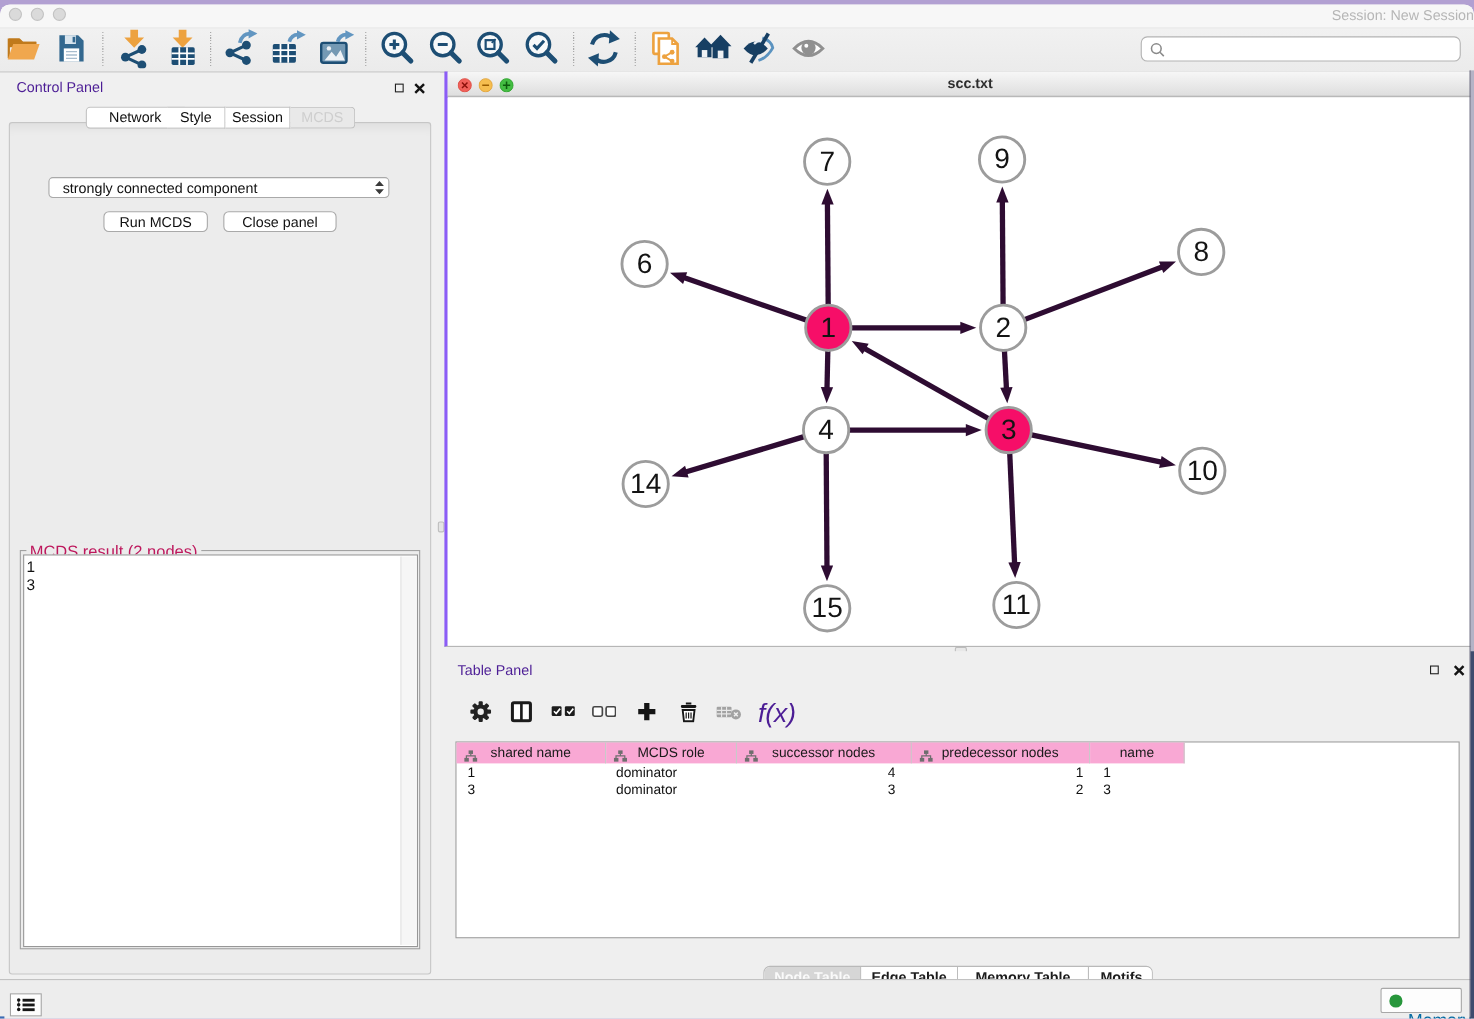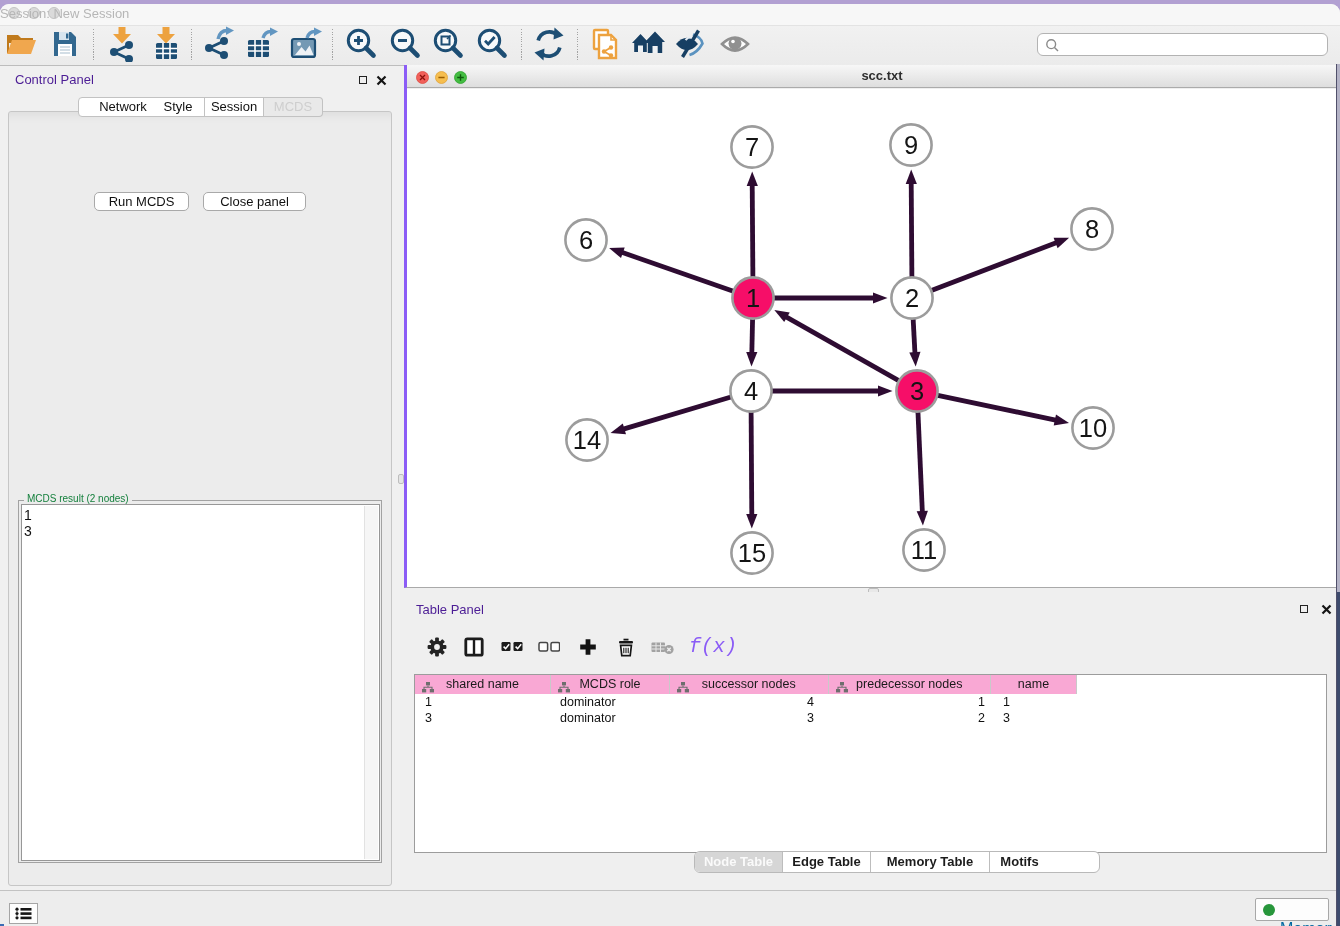--- a/index.html
+++ b/index.html
@@ -12,21 +12,21 @@
 .th{position:absolute;top:0;height:19px;font-size:12.5px;color:#1a1a1a;text-align:center;line-height:19px;border-right:1px solid #c9c9c9;background:#f9a8d4}
 .td{position:absolute;font-size:12.5px;color:#111;line-height:16px}
 .seg{position:absolute;top:0;height:20px;line-height:20px;font-size:13px;font-weight:bold;color:#1c1c1c;text-align:center;background:#fff;border-right:1px solid #bdbdbd}
 </style></head><body>
 <div id="win">
 
 <div class="a" style="left:0;top:0;width:1340px;height:22px;background:#f7f7f7;border-bottom:1px solid #e3e3e3">
  <div class="tl" style="left:8px;background:#dadada;border:1px solid #c3c3c3"></div>
  <div class="tl" style="left:28px;background:#dadada;border:1px solid #c3c3c3"></div>
  <div class="tl" style="left:48px;background:#dadada;border:1px solid #c3c3c3"></div>
- <div class="a" style="left:0;width:1340px;top:2px;text-align:left;font-size:13px;color:#b6b6b6">Session: New Session</div>
+ <div class="a" style="left:0;width:1340px;top:2px;text-align:right;font-size:13px;color:#b6b6b6">Session: New Session</div>
 </div>
 
 <div class="a" style="left:0;top:22px;width:1340px;height:40px;background:linear-gradient(#f1f1f1,#ebebeb);border-bottom:1px solid #bdbdbd">
 <svg class="a" style="left:3px;top:0px" width="36" height="36" viewBox="0 0 36 36">
         <path d="M5 9 h10 l3 3 h12 v5 H5 z" fill="#c07a1c"></path>
         <path d="M5 27 V10 h9 l3 3 h13" fill="none" stroke="#c07a1c" stroke-width="2"></path>
         <path d="M4 28 L9 14 H33 L28 28 Z" fill="#f0a74e"></path>
       </svg>
 <svg class="a" style="left:47px;top:0px" width="36" height="36" viewBox="0 0 36 36">
         <path d="M7 6 h17 l5 5 v19 H7 z" fill="#33688f"></path>
@@ -144,25 +144,31 @@
  <div class="a hdrtxt" style="left:15px;top:6px">Control Panel</div>
  <div class="a" style="left:359px;top:10px;width:8px;height:8px;border:1.5px solid #222"></div>
  <svg class="a" style="left:376px;top:9px" width="11" height="11" viewBox="0 0 11 11">
         <path d="M1.5 1.5 L9.5 9.5 M9.5 1.5 L1.5 9.5" stroke="#141414" stroke-width="2.2"></path>
       </svg>
  <div class="a" style="left:8px;top:45px;width:384px;height:775px;background:#ececec;border:1px solid #c6c6c6;border-radius:3px;box-shadow:inset 0 14px 10px -10px rgba(0,0,0,0.06)"></div>
  <div class="tabbtn" style="left:78px;width:90px;border-radius:4px 0 0 4px">Network</div>
  <div class="tabbtn" style="left:152px;width:53px;border-left:none">Style</div>
  <div class="tabbtn" style="left:205px;width:59px;border-left:none">Session</div>
  <div class="tabbtn" style="left:264px;width:59px;border-left:none;border-radius:0 4px 4px 0;background:#e9e9e9;color:#cecece">MCDS</div>
+ <div class="a" style="left:44px;top:95px;width:310px;height:19px;background:#fff;border:1px solid #a9a9a9;border-radius:4px">
+   <div class="a" style="left:12px;top:1px;font-size:13px;color:#111">strongly connected component</div>
+   <svg class="a" style="left:294px;top:2px" width="12" height="13" viewBox="0 0 12 13">
+          <path d="M2 5 L6 0.5 L10 5 Z M2 8 L6 12.5 L10 8 Z" fill="#3a3a3a"></path>
+        </svg>
+ </div>
  <div class="btn" style="left:94px;top:126px;width:95px;height:19px;line-height:17px">Run MCDS</div>
  <div class="btn" style="left:203px;top:126px;width:103px;height:19px;line-height:17px">Close panel</div>
 
  <div class="a" style="left:18px;top:434px;width:364px;height:363px;border:1px solid #a2a2a2"></div>
- <div class="a" style="left:24px;top:427px;background:#ececec;padding:0 3px;font-size:10px;color:#15803d">MCDS result (2 nodes)</div>
+ <div class="a" style="left:24px;top:427px;background:#ececec;padding:0 3px;font-size:15px;color:#be185d">MCDS result (2 nodes)</div>
  <div class="a" style="left:21px;top:438px;width:359px;height:357px;background:#fff;border:1px solid #979797">
    <div class="a" style="left:2px;top:2px;font-size:14px;color:#111;line-height:16px">1<br>3</div>
    <div class="a" style="right:1px;top:1px;width:14px;height:353px;background:#f6f6f6;border-left:1px solid #e2e2e2"></div>
  </div>
 </div>
 
 <div class="a" style="left:398px;top:470px;width:6px;height:10px;background:#e4e4e4;border:1px solid #bdbdbd;border-radius:2px"></div>
 
 <div class="a" style="left:404px;top:61px;width:936px;height:523px;border-left:3px solid #8b5cf6;border-bottom:1px solid #a9a9a9">
  <div class="a" style="left:0;top:0;width:935px;height:23px;background:linear-gradient(#f7f7f7,#dedede);border-bottom:1px solid #ababab">
@@ -280,21 +286,21 @@
         <rect x="3" y="4" width="14" height="2.6" rx="1" fill="#161616"></rect>
         <path d="M4.6 8.4 L5.8 18.7 H14.2 L15.4 8.4 Z" fill="#fff" stroke="#161616" stroke-width="1.7"></path>
         <path d="M7.8 10.8 v5.4 M10 10.8 v5.4 M12.2 10.8 v5.4" stroke="#161616" stroke-width="1.1"></path>
       </svg>
 <svg class="a" style="left:246px;top:46px" width="24" height="18" viewBox="0 0 24 18">
         <rect x="0.5" y="4.5" width="13.5" height="9.5" rx="1" fill="#a2a2a2"></rect>
         <path d="M0.5 7.8 h13.5 M0.5 11 h13.5 M5 4.5 v9.5 M9.5 4.5 v9.5" stroke="#e8e8e8" stroke-width="1"></path>
         <circle cx="18" cy="11.5" r="4.6" fill="#a2a2a2"></circle>
         <path d="M16.3 9.8 l3.4 3.4 M19.7 9.8 l-3.4 3.4" stroke="#efefef" stroke-width="1.4"></path>
       </svg>
-      <div class="a" style="left:284px;top:43px;font-family:Liberation Mono, monospace;font-style:italic;font-size:20px;color:#8b5cf6">f(x)</div>
+      <div class="a" style="left:284px;top:43px;font-family:Liberation Sans, sans-serif;font-style:italic;font-size:24px;color:#4c1d95">f(x)</div>
 
  <div class="a" style="left:9px;top:82px;width:913px;height:179px;background:#fff;border:1px solid #9c9c9c">
 <div class="th" style="left:0px;width:136px"><span style="position:absolute;left:7px;top:4px"><svg width="12" height="11" viewBox="0 0 12 11" style="vertical-align:-1px">
               <g fill="#6e6e6e">
                 <rect x="4" y="0" width="4" height="3.4"></rect>
                 <rect x="0" y="7" width="4.2" height="3.4"></rect>
                 <rect x="7.8" y="7" width="4.2" height="3.4"></rect>
               </g>
               <path d="M6 3.4 V5.2 M2 7 V5.2 H10 V7" stroke="#6e6e6e" stroke-width="1.1" fill="none"></path>
             </svg></span>shared name</div>
@@ -328,21 +334,21 @@
 <div class="td" style="left:255px;top:19px;width:144px;text-align:right">4</div>
 <div class="td" style="left:413px;top:19px;width:157px;text-align:right">1</div>
 <div class="td" style="left:588px;top:19px">1</div>
 <div class="td" style="left:10px;top:35px">3</div>
 <div class="td" style="left:145px;top:35px">dominator</div>
 <div class="td" style="left:255px;top:35px;width:144px;text-align:right">3</div>
 <div class="td" style="left:413px;top:35px;width:157px;text-align:right">2</div>
 <div class="td" style="left:588px;top:35px">3</div>
  </div>
 
- <div class="a" style="left:289px;top:259px;width:406px;height:22px;background:#fff;border:1px solid #b9b9b9;border-radius:6px;overflow:hidden">
+ <div class="a" style="left:289px;top:286px;width:354px;height:22px;background:#fff;border:1px solid #b9b9b9;border-radius:6px;overflow:hidden">
   <div class="seg" style="left:0;width:88px;background:#d6d6d6;color:#fafafa">Node Table</div>
   <div class="seg" style="left:88px;width:88px">Edge Table</div>
   <div class="seg" style="left:176px;width:119px">Memory Table</div>
   <div class="seg" style="left:295px;width:59px;border-right:none">Motifs</div>
  </div>
 </div>
 
 <div class="a" style="left:0;top:886px;width:1340px;height:36px;background:#ededed;border-top:1px solid #c2c2c2">
  <div class="a" style="left:9px;top:12px;width:29px;height:21px;background:#fdfdfd;border:1px solid #a5a5a5">
   <svg class="a" style="left:5px;top:3px" width="17" height="13" viewBox="0 0 17 13">

